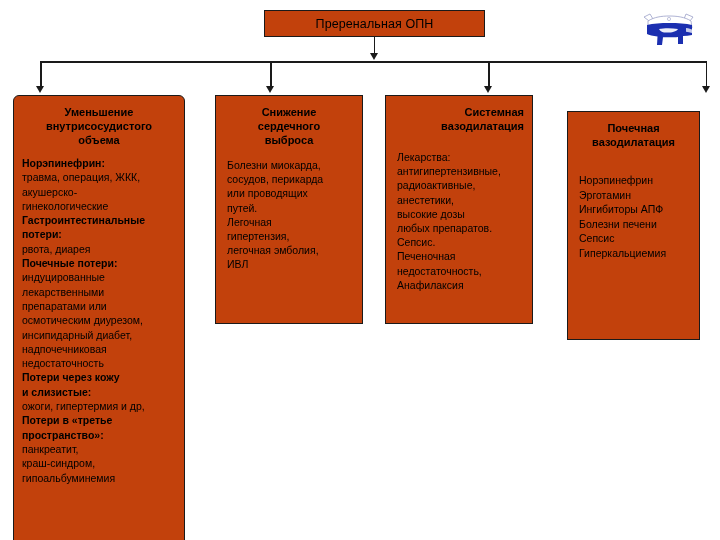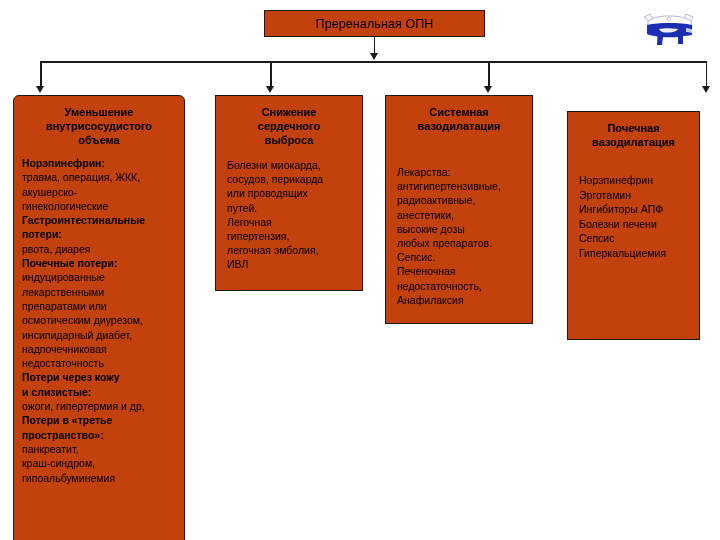--- a/index.html
+++ b/index.html
@@ -37,35 +37,35 @@
     color: #000000;
     letter-spacing: .1px;
     white-space: nowrap;
   }
 
   .branch-node {
     top: 95px;
     padding: 9px 8px 8px 8px;
   }
   .branch-1 { left: 13px;  width: 172px; height: 505px; border-radius: 6px; }
-  .branch-2 { left: 215px; width: 148px; height: 196px; }
+  .branch-2 { left: 215px; width: 148px; height: 229px; }
   .branch-3 { left: 385px; width: 148px; height: 229px; }
   .branch-4 { left: 567px; width: 133px; height: 229px; margin-top: 16px; }
 
   .node-title {
     font-size: 11px;
     font-weight: bold;
     color: #000000;
     text-align: center;
     line-height: 14px;
     margin-bottom: 11px;
   }
   .branch-1 .node-title { margin-bottom: 9px; }
   .branch-4 .node-title { margin-bottom: 24px; }
-  .branch-3 .node-title { margin-bottom: 32px; }
+  .branch-3 .node-title { margin-bottom: 17px; text-align: right; }
 
   .node-body {
     font-size: 10.5px;
     line-height: 14.2px;
     color: #000000;
     text-align: left;
   }
   .branch-1 .node-body { line-height: 14.3px; }
   .branch-2 .node-body,
   .branch-3 .node-body,

